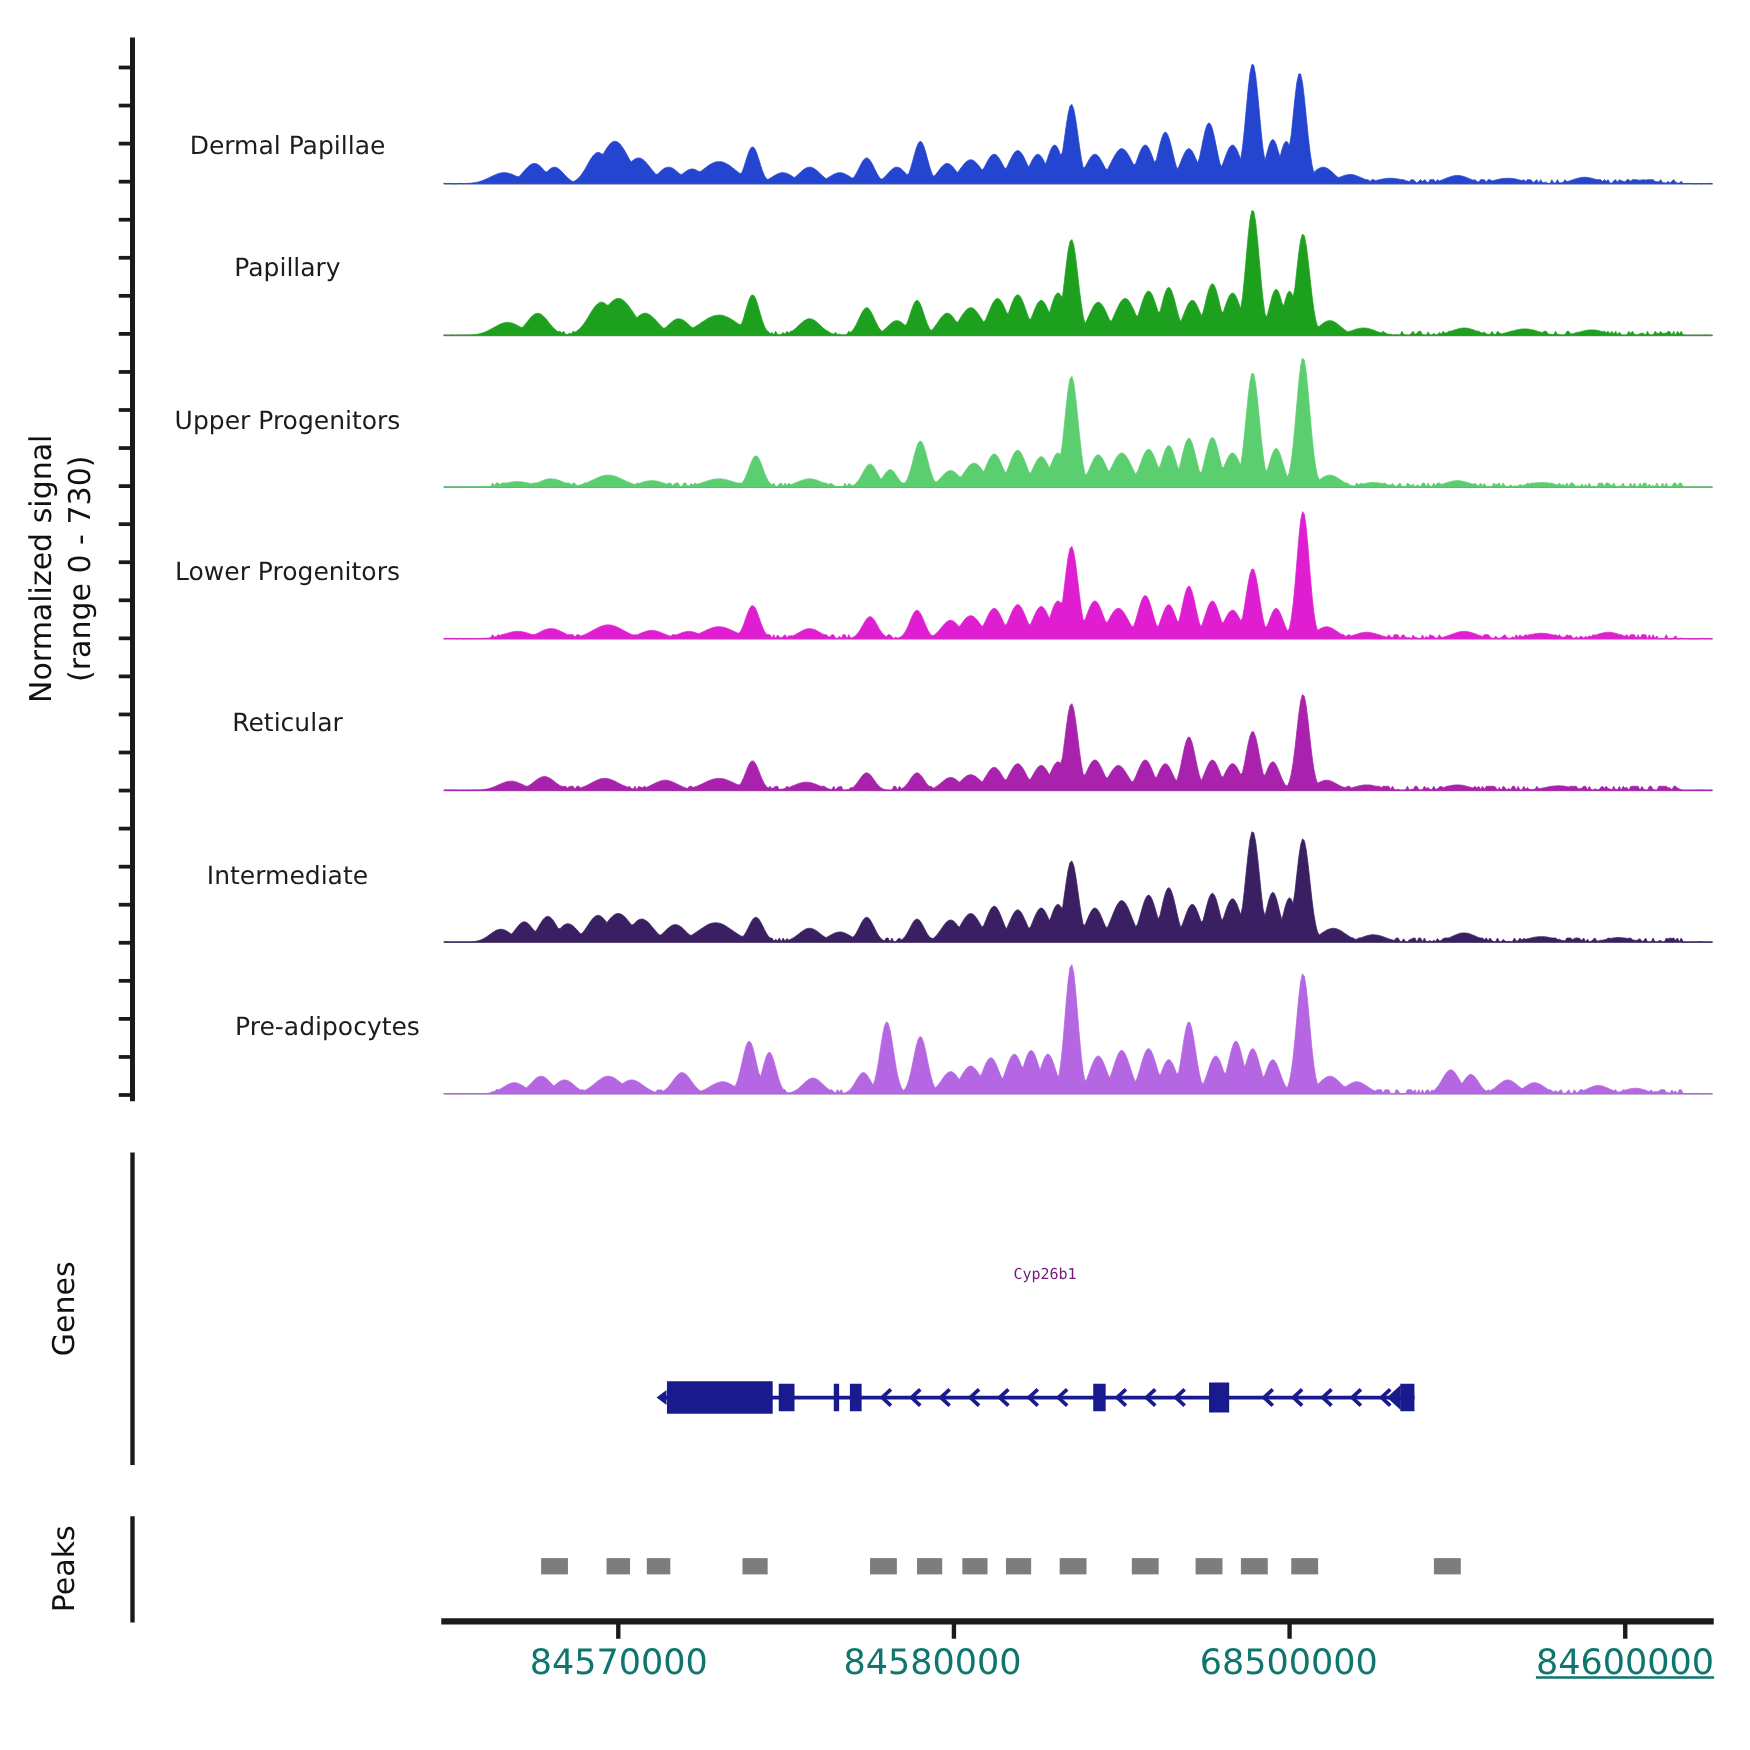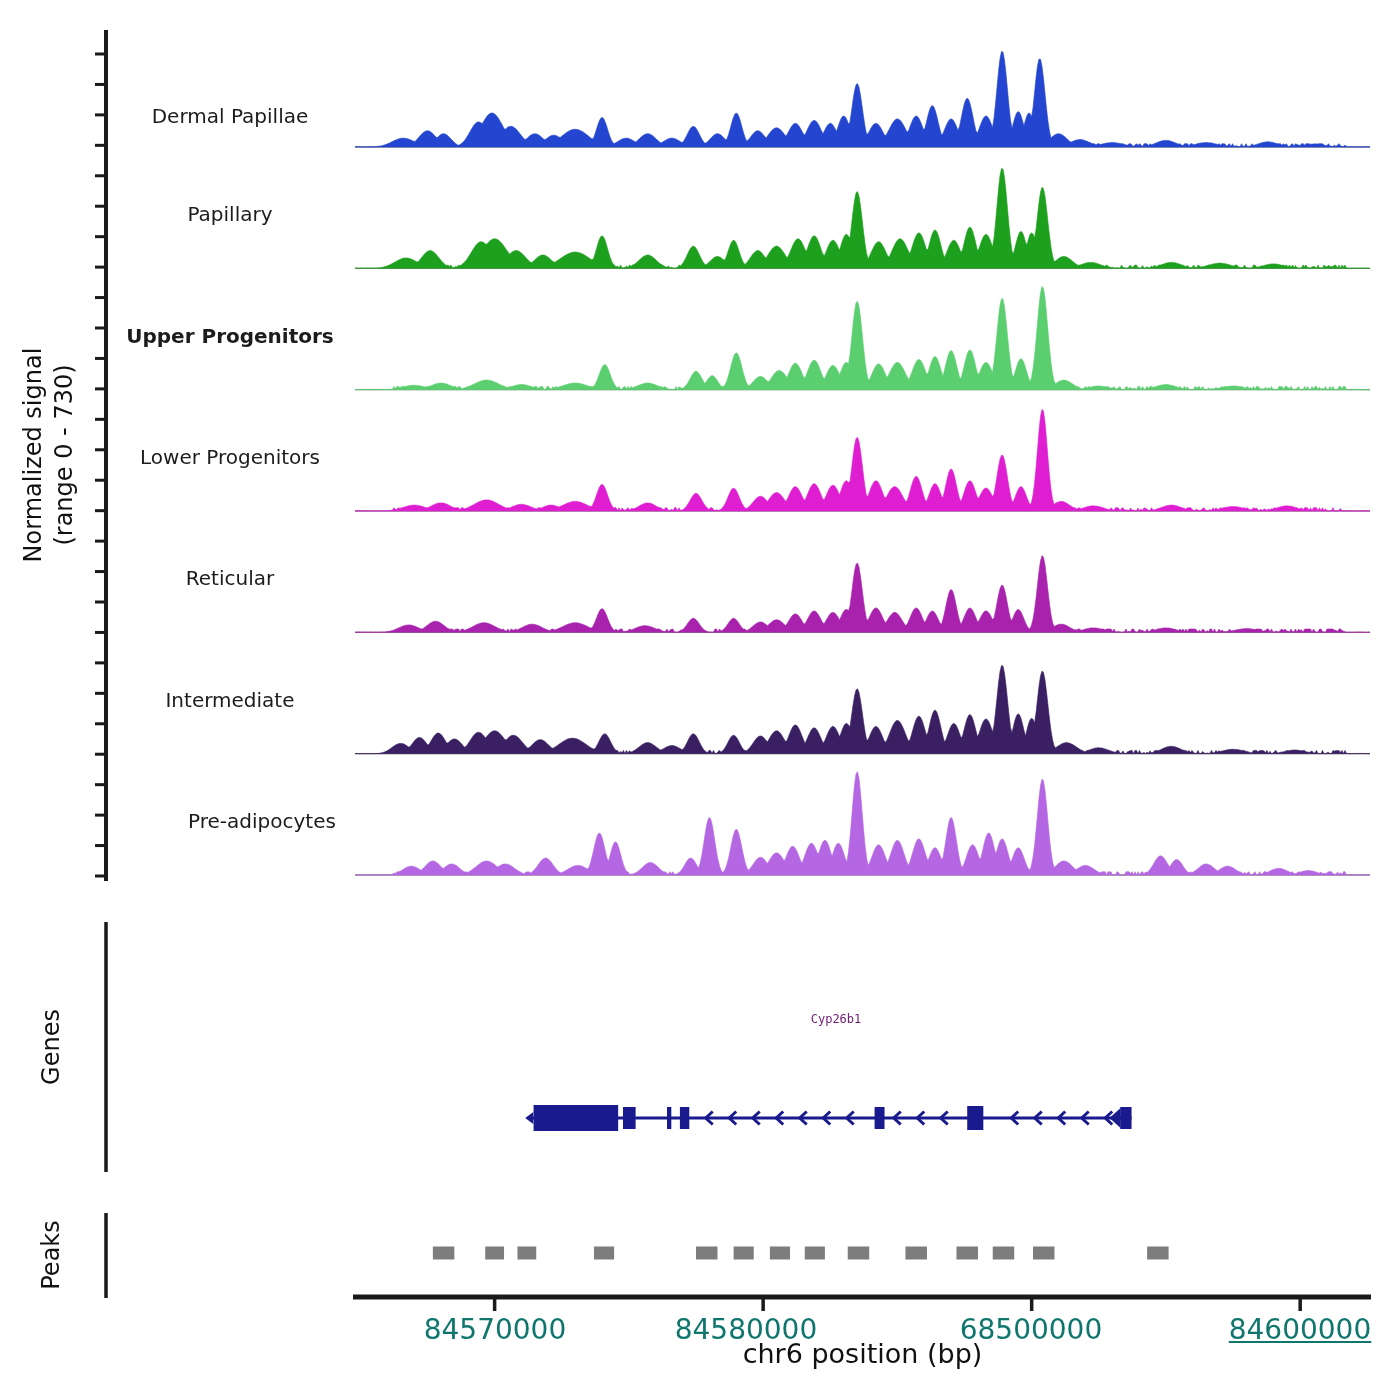--- a/index.html
+++ b/index.html
@@ -122,31 +122,30 @@
       <line x1="1300.1851851851852" y1="1297" x2="1300.1851851851852" y2="1311" stroke="#1a1a1a" stroke-width="3.5"></line>
     </svg>
 
   <div class="ylabel">
     <div>Normalized signal</div>
     <div>(range 0 - 730)</div>
   </div>
 
   <div class="txt track-label" style="top:81px;margin-top:23px;">Dermal Papillae</div>
   <div class="txt track-label" style="top:202px;">Papillary</div>
-  <div class="txt track-label" style="top:324px;font-weight:bold;">Upper Progenitors</div>
+  <div class="txt track-label" style="top:324px;">Upper Progenitors</div>
   <div class="txt track-label" style="top:445px;">Lower Progenitors</div>
   <div class="txt track-label" style="top:566px;">Reticular</div>
   <div class="txt track-label" style="top:688px;">Intermediate</div>
   <div class="txt track-label" style="top:809px;padding-left:32px;">Pre-adipocytes</div>
 
   <div class="side-label" style="top:1032px;">Genes</div>
   <div class="side-label" style="top:1240px;">Peaks</div>
 
   <div class="txt gene-name">Cyp26b1</div>
 
   <div class="txt xtick" style="left:405px;">84570000</div>
   <div class="txt xtick" style="left:656px;">84580000</div>
   <div class="txt xtick" style="left:941px;">68500000</div>
   <div class="txt xtick" style="left:1210px;text-decoration:underline;">84600000</div>
 
-  <div class="txt xtitle">chr6 position (bp)</div>
 
 </div>
 
 </body></html>

